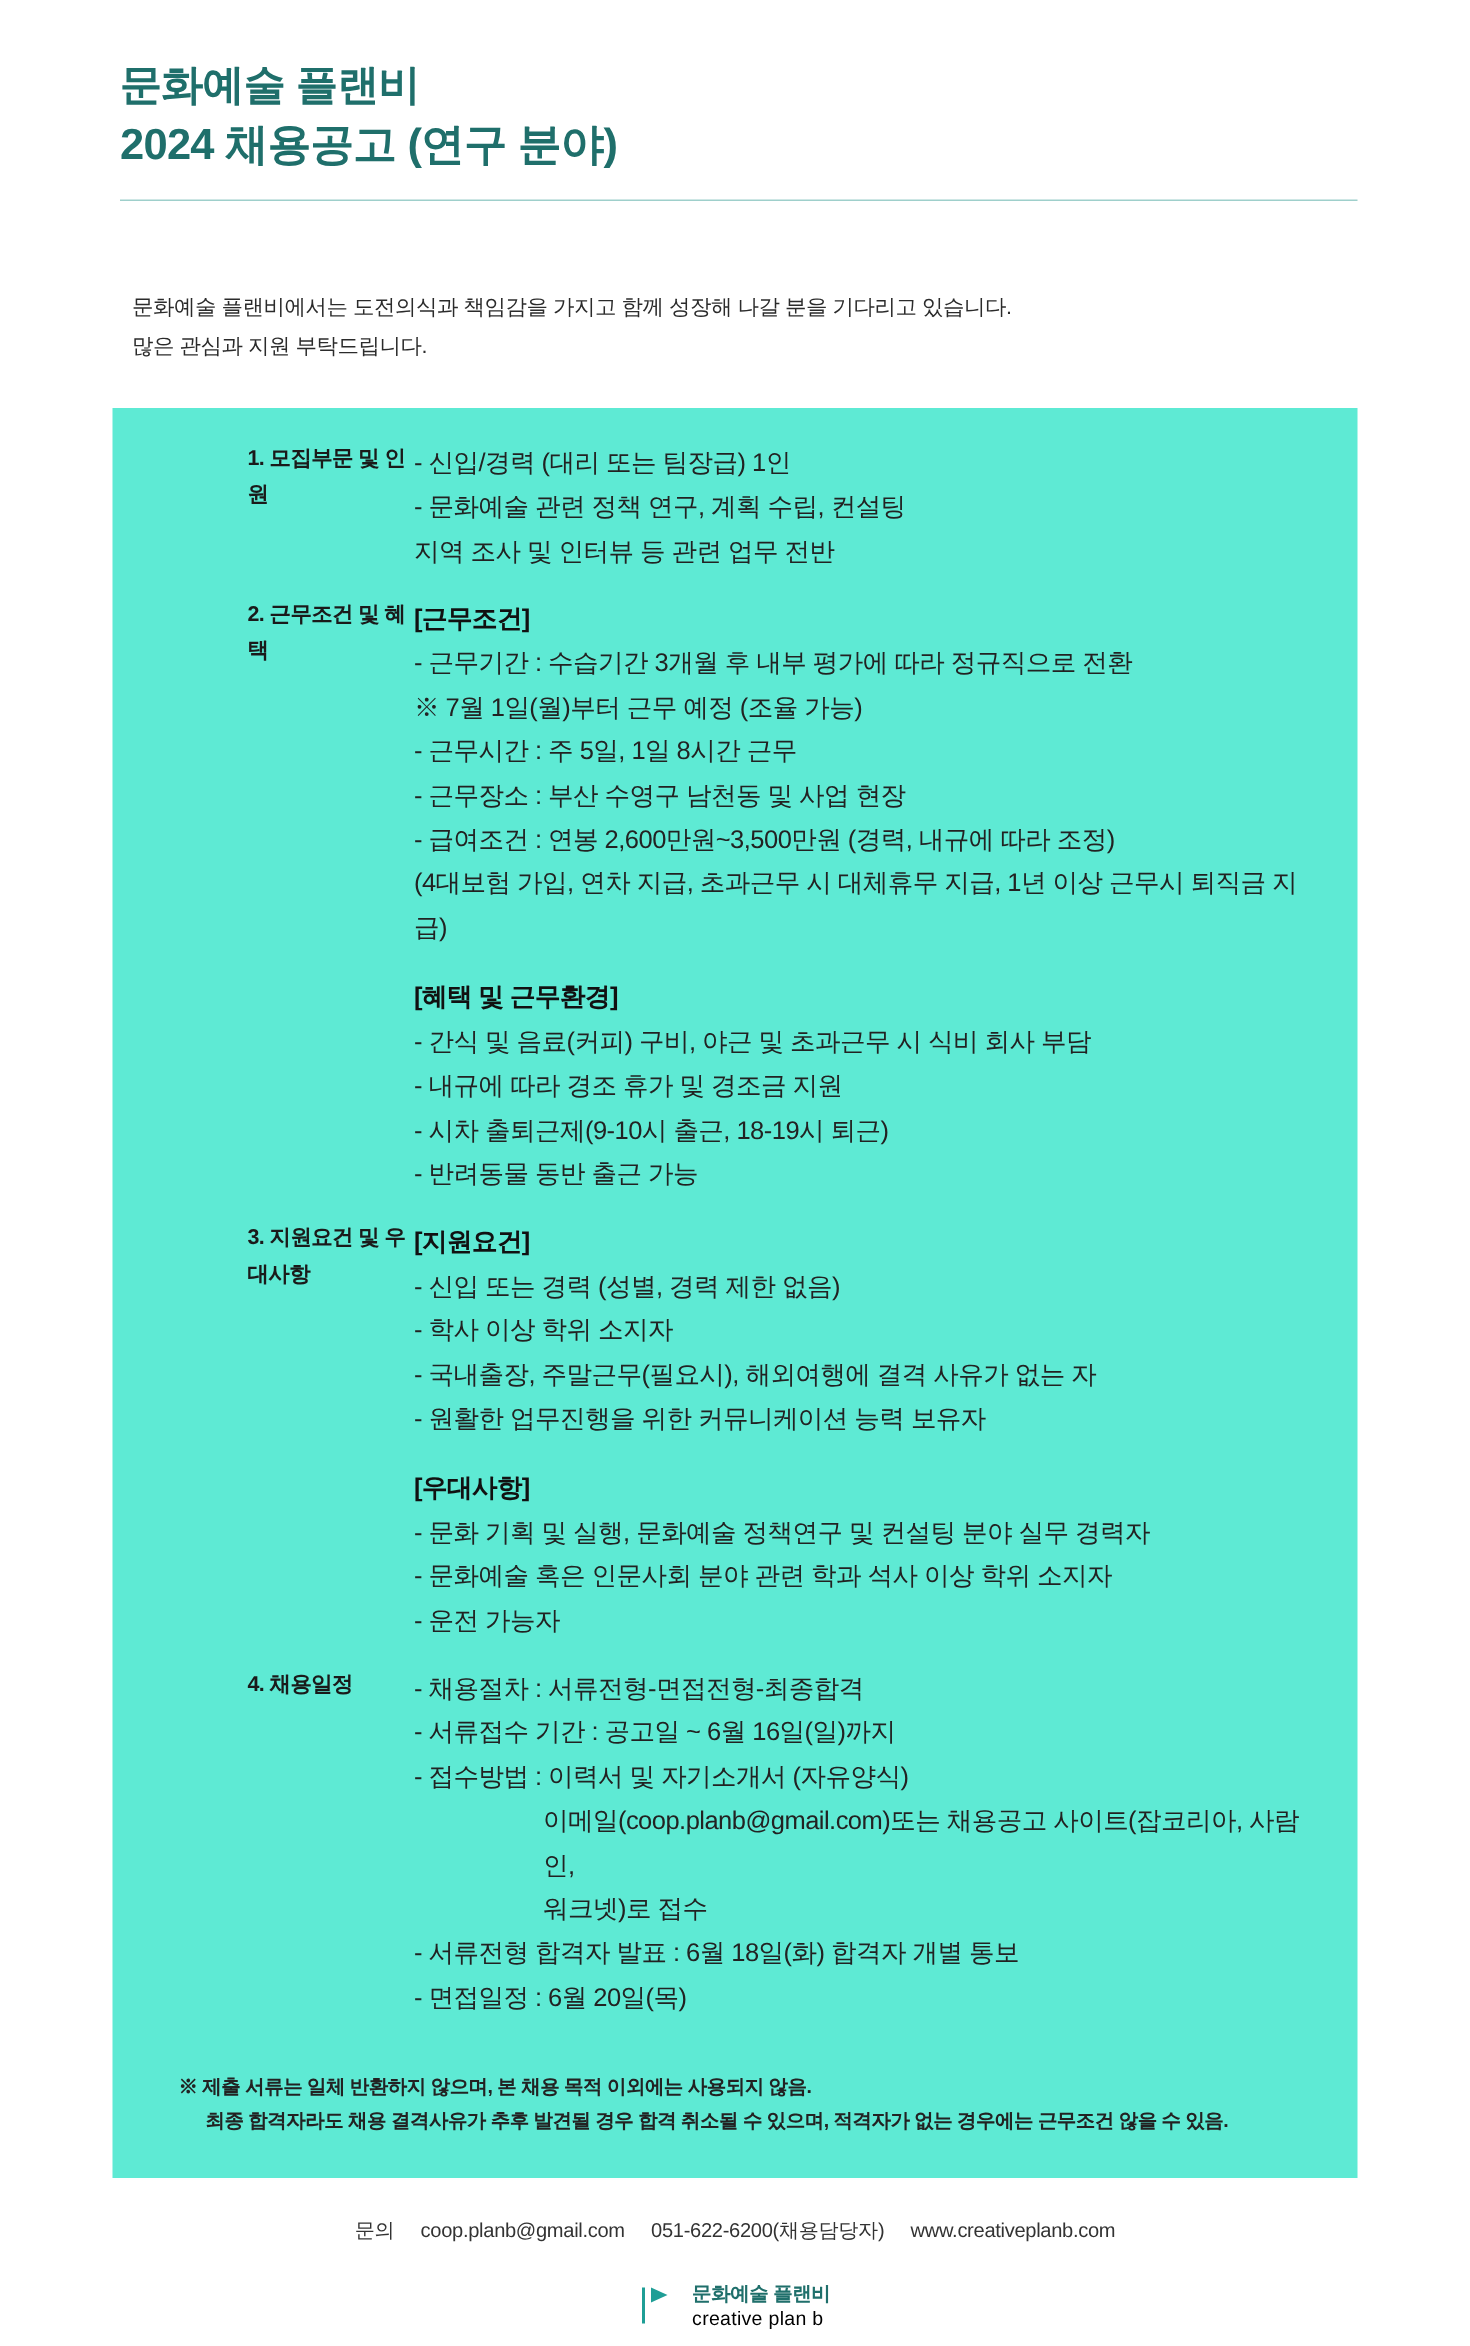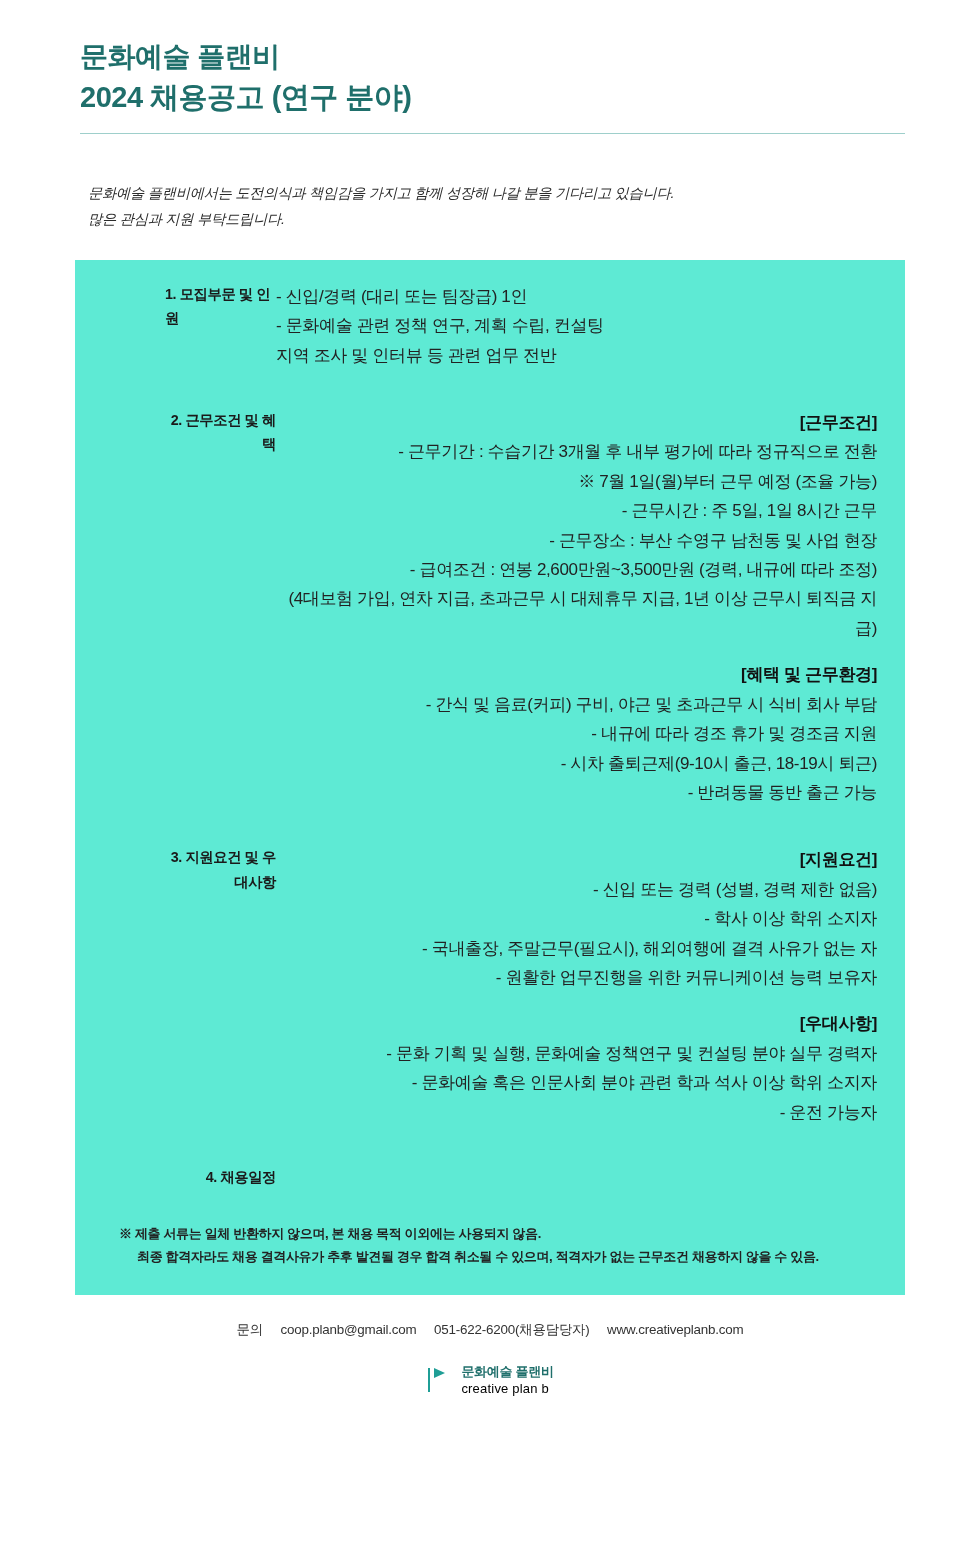--- a/index.html
+++ b/index.html
@@ -52,37 +52,35 @@
     padding: 22px 70px 0 88px;
   }
   .intro p {
     margin: 0;
     font-size: 14.3px;
     line-height: 1.85;
     color: #2b2b2b;
     letter-spacing: -0.3px;
   }
   .intro .para2 {
-    margin-top: 24px;
-    font-style: italic;
+    margin-top: 36px;
   }
   
   .panel {
     margin: 27px 75px 0 75px;
     background: #5eead4;
     padding: 22px 0 26px 0;
   }
   .section {
     display: flex;
     align-items: flex-start;
     padding: 0 28px 0 16px;
   }
   .section + .section {
-    margin-top: 38px;
-    text-align: right;
+    margin-top: 16px;
   }
   .sec-head {
     width: 185px;
     flex: 0 0 185px;
     font-size: 14.3px;
     font-weight: bold;
     color: #1a1a1a;
     padding-left: 74px;
     box-sizing: border-box;
     letter-spacing: -0.4px;
@@ -236,25 +234,34 @@
         <div class="gap"></div>
         <div class="sub">[우대사항]</div>
         <div style="white-space: pre-line;">- 문화 기획 및 실행, 문화예술 정책연구 및 컨설팅 분야 실무 경력자
 - 문화예술 혹은 인문사회 분야 관련 학과 석사 이상 학위 소지자
 - 운전 가능자</div>
       </div>
     </div>
 
     <div class="section">
       <div class="sec-head">4. 채용일정</div>
+      <div class="sec-body">
+        <div style="white-space: pre-line;">- 채용절차 : 서류전형-면접전형-최종합격
+- 서류접수 기간 : 공고일 ~ 6월 16일(일)까지
+- 접수방법 : 이력서 및 자기소개서 (자유양식)</div>
+        <div class="indent2" style="white-space: pre-line;">이메일(coop.planb@gmail.com)또는 채용공고 사이트(잡코리아, 사람인,
+워크넷)로 접수</div>
+        <div style="white-space: pre-line;">- 서류전형 합격자 발표 : 6월 18일(화) 합격자 개별 통보
+- 면접일정 : 6월 20일(목)</div>
+      </div>
     </div>
 
     <div class="note">
       <div>※  제출 서류는 일체 반환하지 않으며, 본 채용 목적 이외에는 사용되지 않음.</div>
-      <div class="note-line2">최종 합격자라도 채용 결격사유가 추후 발견될 경우 합격 취소될 수 있으며, 적격자가 없는 근무조건 채용하지 않을 수 있음.</div>
+      <div class="note-line2">최종 합격자라도 채용 결격사유가 추후 발견될 경우 합격 취소될 수 있으며, 적격자가 없는 경우에는 근무조건 않을 수 있음.</div>
     </div>
 
   </div>
 
   <div class="contact">
     <span>문의</span>
     <span>coop.planb@gmail.com</span>
     <span>051-622-6200(채용담당자)</span>
     <span>www.creativeplanb.com</span>
   </div>

